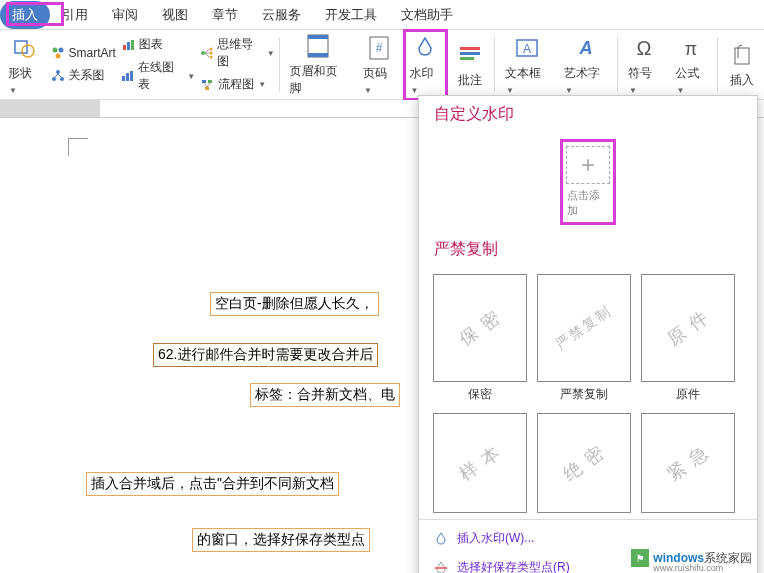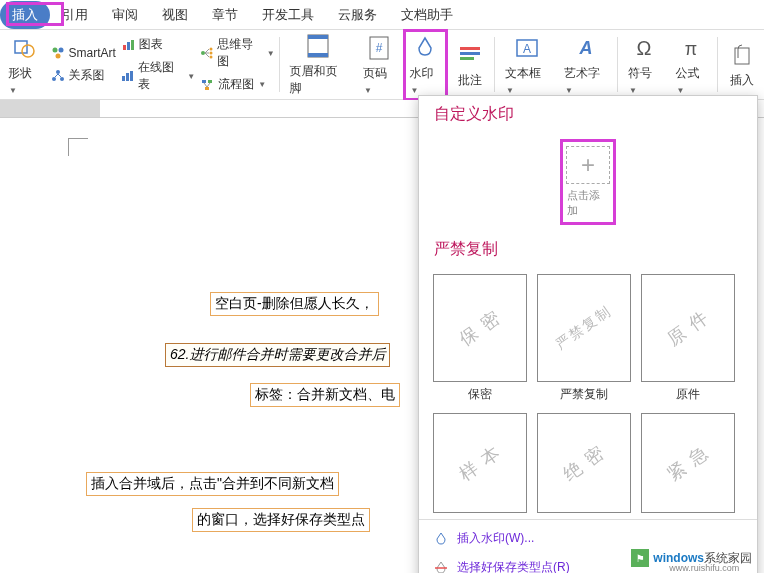--- a/index.html
+++ b/index.html
@@ -41,38 +41,38 @@
     .preset-label { font-size: 12px; color: #333; }
     .preset-row2 .preset-thumb { height: 100px; }
     .panel-menu { border-top: 1px solid #ddd; padding: 4px 0; }
     .menu-item { padding: 6px 14px; display: flex; align-items: center; gap: 8px; font-size: 12px; color: #6d28d9; }
     .menu-icon { width: 16px; height: 16px; display: flex; align-items: center; justify-content: center; }
     
     .branding { position: absolute; bottom: 6px; right: 12px; display: flex; align-items: center; gap: 4px; font-size: 12px; z-index: 20; }
     .brand-flag { width: 18px; height: 18px; background: #5ab05a; display: flex; align-items: center; justify-content: center; color: #fff; font-size: 10px; }
     .brand-text1 { color: #1b7ac4; font-weight: bold; }
     .brand-text2 { color: #444; }
-    .brand-url { position: absolute; bottom: -6px; left: 22px; font-size: 9px; color: #888; margin-left: 16px; }
+    .brand-url { position: absolute; bottom: -6px; left: 22px; font-size: 9px; color: #888; }
     
     .dropdown-arrow { font-size: 8px; color: #666; margin-left: 1px; }
     svg { display: block; }
   </style>
 </head>
 <body>
 
 <div class="insert-highlight"></div>
 
 <div class="tabs">
   <div class="tab active">插入</div>
   <div class="tab">引用</div>
   <div class="tab">审阅</div>
   <div class="tab">视图</div>
   <div class="tab">章节</div>
+  <div class="tab">云服务</div>
   <div class="tab">开发工具</div>
-  <div class="tab">云服务</div>
   <div class="tab">文档助手</div>
 </div>
 
 <div class="ribbon">
   <div class="big-btn">
     <span class="icon-box">
         <svg width="24" height="24">
           <rect x="3" y="5" width="12" height="12" fill="none" stroke="#4a7dc7" stroke-width="1.5"></rect>
           <circle cx="16" cy="15" r="6" fill="none" stroke="#e8a030" stroke-width="1.5"></circle>
         </svg>
@@ -238,24 +238,24 @@
 </div>
 
 <div class="ruler">
   <div class="ruler-dark"></div>
   <div class="ruler-area"></div>
 </div>
 
 <div class="doc-area">
   <div class="page-corner"></div>
   <div class="text-line boxed" style="top:140px; left:210px;margin-top:34px;">空白页-删除但愿人长久，</div>
-  <div class="text-line dark-boxed" style="top:225px; left:165px;font-style:italic;">62.进行邮件合并时需要更改合并后</div>
+  <div class="text-line dark-boxed" style="top:225px; left:153px;">62.进行邮件合并时需要更改合并后</div>
   <div class="text-line boxed" style="top:265px; left:250px;">标签：合并新文档、电</div>
   <div class="text-line boxed" style="top:354px; left:86px;">插入合并域后，点击"合并到不同新文档</div>
-  <div class="text-line boxed" style="top:390px; left:192px;">的窗口，选择好保存类型点</div>
+  <div class="text-line boxed" style="top:410px; left:192px;">的窗口，选择好保存类型点</div>
 </div>
 
 <div class="dropdown-panel">
   <div class="panel-section-title">自定义水印</div>
   <div class="custom-add">
     <div class="custom-add-inner">+</div>
     <div class="custom-add-label">点击添加</div>
   </div>
   <div class="panel-section-title">严禁复制</div>
   <div class="preset-grid">

